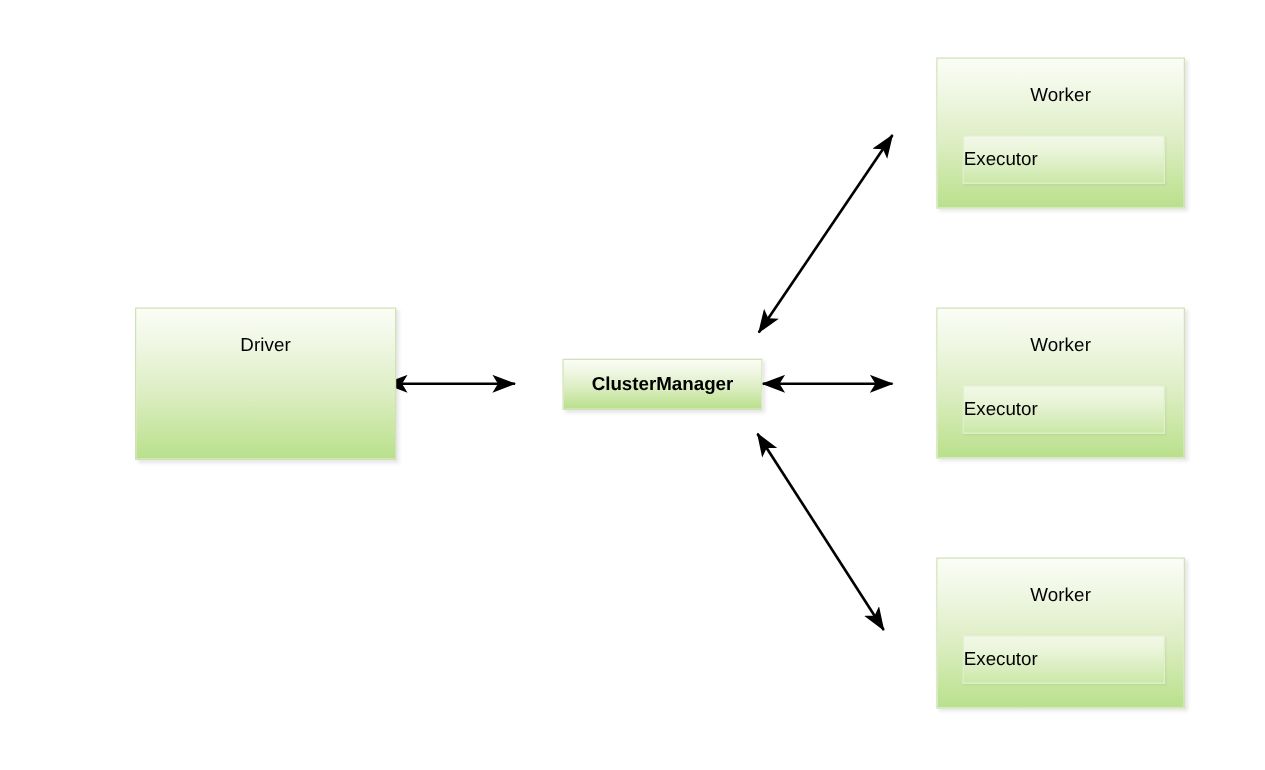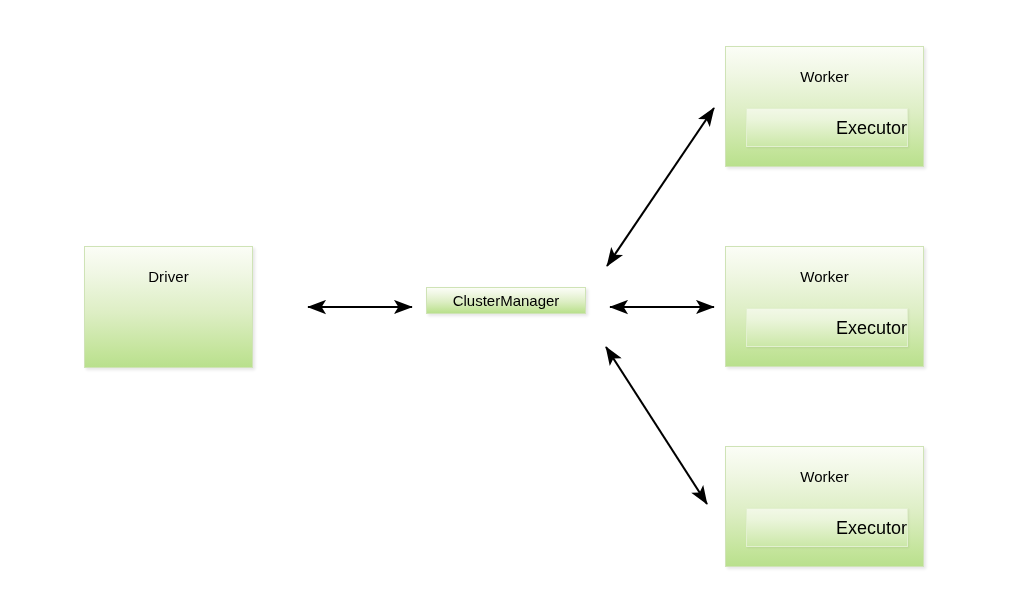--- a/index.html
+++ b/index.html
@@ -19,20 +19,21 @@
     overflow: hidden;
   }
 
   
   .node {
     position: absolute;
     box-sizing: border-box;
     border: 1px solid #cfe3b6;
     background: linear-gradient(to bottom, #fbfdf6 0%, #f0f7e4 22%, #ddeec4 55%, #c3e49a 88%, #b9e08d 100%);
     box-shadow: 2px 2px 3px rgba(0,0,0,0.10);
+    margin-left: 24px;
   }
   .node-title {
     position: absolute;
     left: 0;
     right: 0;
     text-align: center;
     color: #000000;
     font-size: 15px;
     line-height: 18px;
     letter-spacing: 0.1px;
@@ -49,23 +50,23 @@
     border: 1px solid #e2f0cf;
     background: linear-gradient(to bottom, #f2f8e7 0%, #eaf5da 30%, #d9edbe 70%, #cbe8a8 100%);
     box-shadow: 1px 1px 2px rgba(0,0,0,0.07);
   }
   .subnode-label {
     position: absolute;
     left: 0;
     right: 0;
     top: 50%;
     transform: translateY(-50%);
-    text-align: right;
+    text-align: left;
     color: #000000;
-    font-size: 18px;
+    font-size: 15px;
     line-height: 18px;
   }
 
   
   .node-plain {
     display: flex;
     align-items: center;
     justify-content: center;
   }
   .node-plain .node-label {
@@ -102,25 +103,25 @@
 
     <line x1="308" y1="307" x2="412" y2="307" stroke="#000000" stroke-width="2.1" marker-start="url(#ah-start)" marker-end="url(#ah-end)"></line>
 
     <line x1="607" y1="266" x2="714" y2="108" stroke="#000000" stroke-width="2.1" marker-start="url(#ah-start)" marker-end="url(#ah-end)"></line>
 
     <line x1="610" y1="307" x2="714" y2="307" stroke="#000000" stroke-width="2.1" marker-start="url(#ah-start)" marker-end="url(#ah-end)"></line>
 
     <line x1="606" y1="347" x2="707" y2="504" stroke="#000000" stroke-width="2.1" marker-start="url(#ah-start)" marker-end="url(#ah-end)"></line>
   </svg>
 
-  <div class="node node-outer" style="left:84px; top:246px; width:169px; height:122px;">
+  <div class="node node-outer" style="left:84px; top:246px; width:209px; height:122px;">
     <div class="node-title">Driver</div>
   </div>
 
-  <div class="node node-plain" style="left:426px; top:287px; width:160px; height:27px;">
+  <div class="node node-plain" style="left:426px; top:287px; width:160px; height:41px;font-weight:bold;">
     <div class="node-label">ClusterManager</div>
   </div>
 
   <div class="node node-outer" style="left:725px; top:46px; width:199px; height:121px;">
     <div class="node-title">Worker</div>
     <div class="subnode" style="left:20px; top:61px; width:162px; height:39px;">
       <div class="subnode-label">Executor</div>
     </div>
   </div>
 

